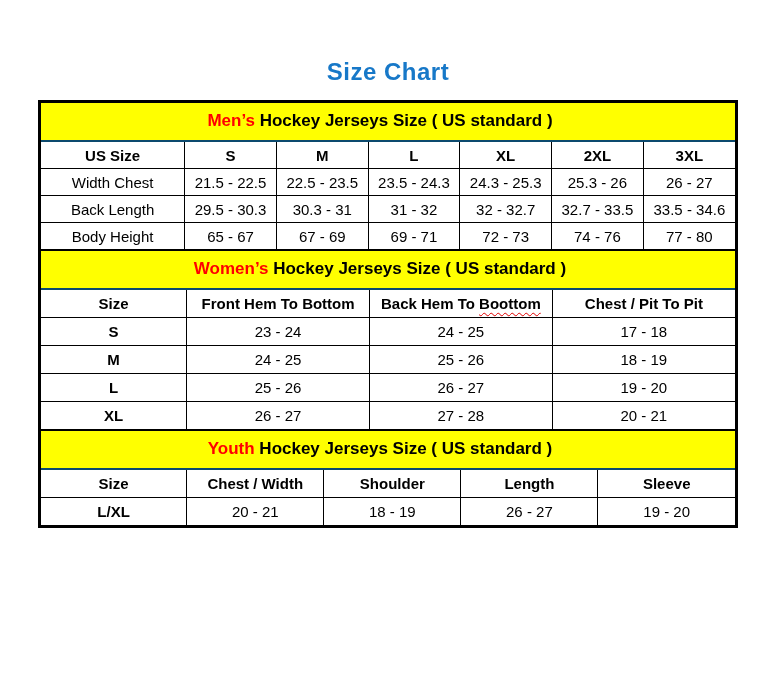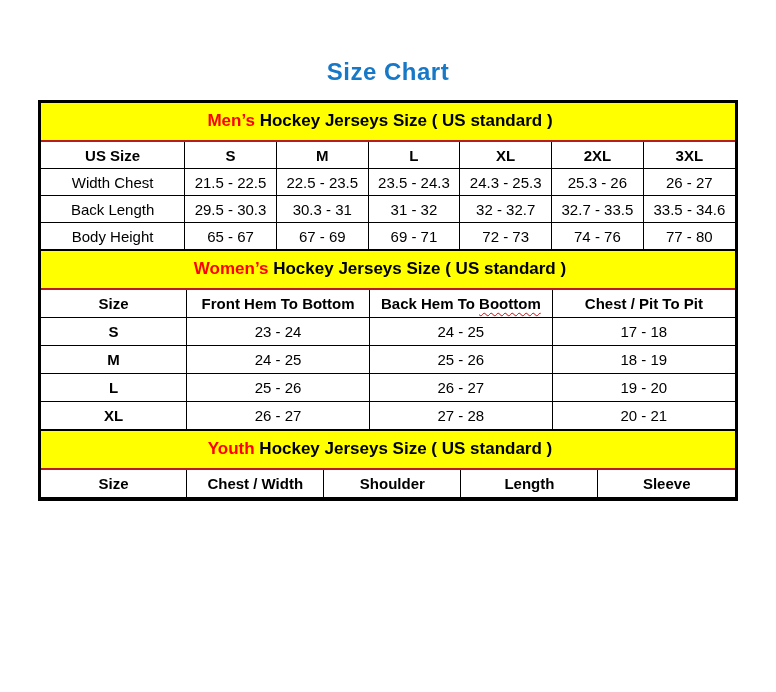--- a/index.html
+++ b/index.html
@@ -28,21 +28,21 @@
     box-sizing: border-box;
     background: #fff;
   }
   .band {
     background: #FFFF00;
     text-align: center;
     font-weight: bold;
     font-size: 17px;
     color: #000;
     padding: 8px 16px 9px 0;
-    border-bottom: 2px solid #b91c1c;
+    border-bottom: 2px solid #0c4a6e;
   }
   .band.mid {
     border-top: 2px solid #000;
   }
   table {
     width: 100%;
     border-collapse: collapse;
     table-layout: fixed;
     padding-left: 15px;
   }
@@ -202,17 +202,24 @@
       <thead>
         <tr>
           <th>Size</th>
           <th>Chest / Width</th>
           <th>Shoulder</th>
           <th>Length</th>
           <th>Sleeve</th>
         </tr>
       </thead>
       <tbody>
+        <tr>
+          <td class="lbl-bold">L/XL</td>
+          <td>20 - 21</td>
+          <td>18 - 19</td>
+          <td>26 - 27</td>
+          <td>19 - 20</td>
+        </tr>
       </tbody>
     </table>
 
   </div>
 </main>
 
 </body></html>

